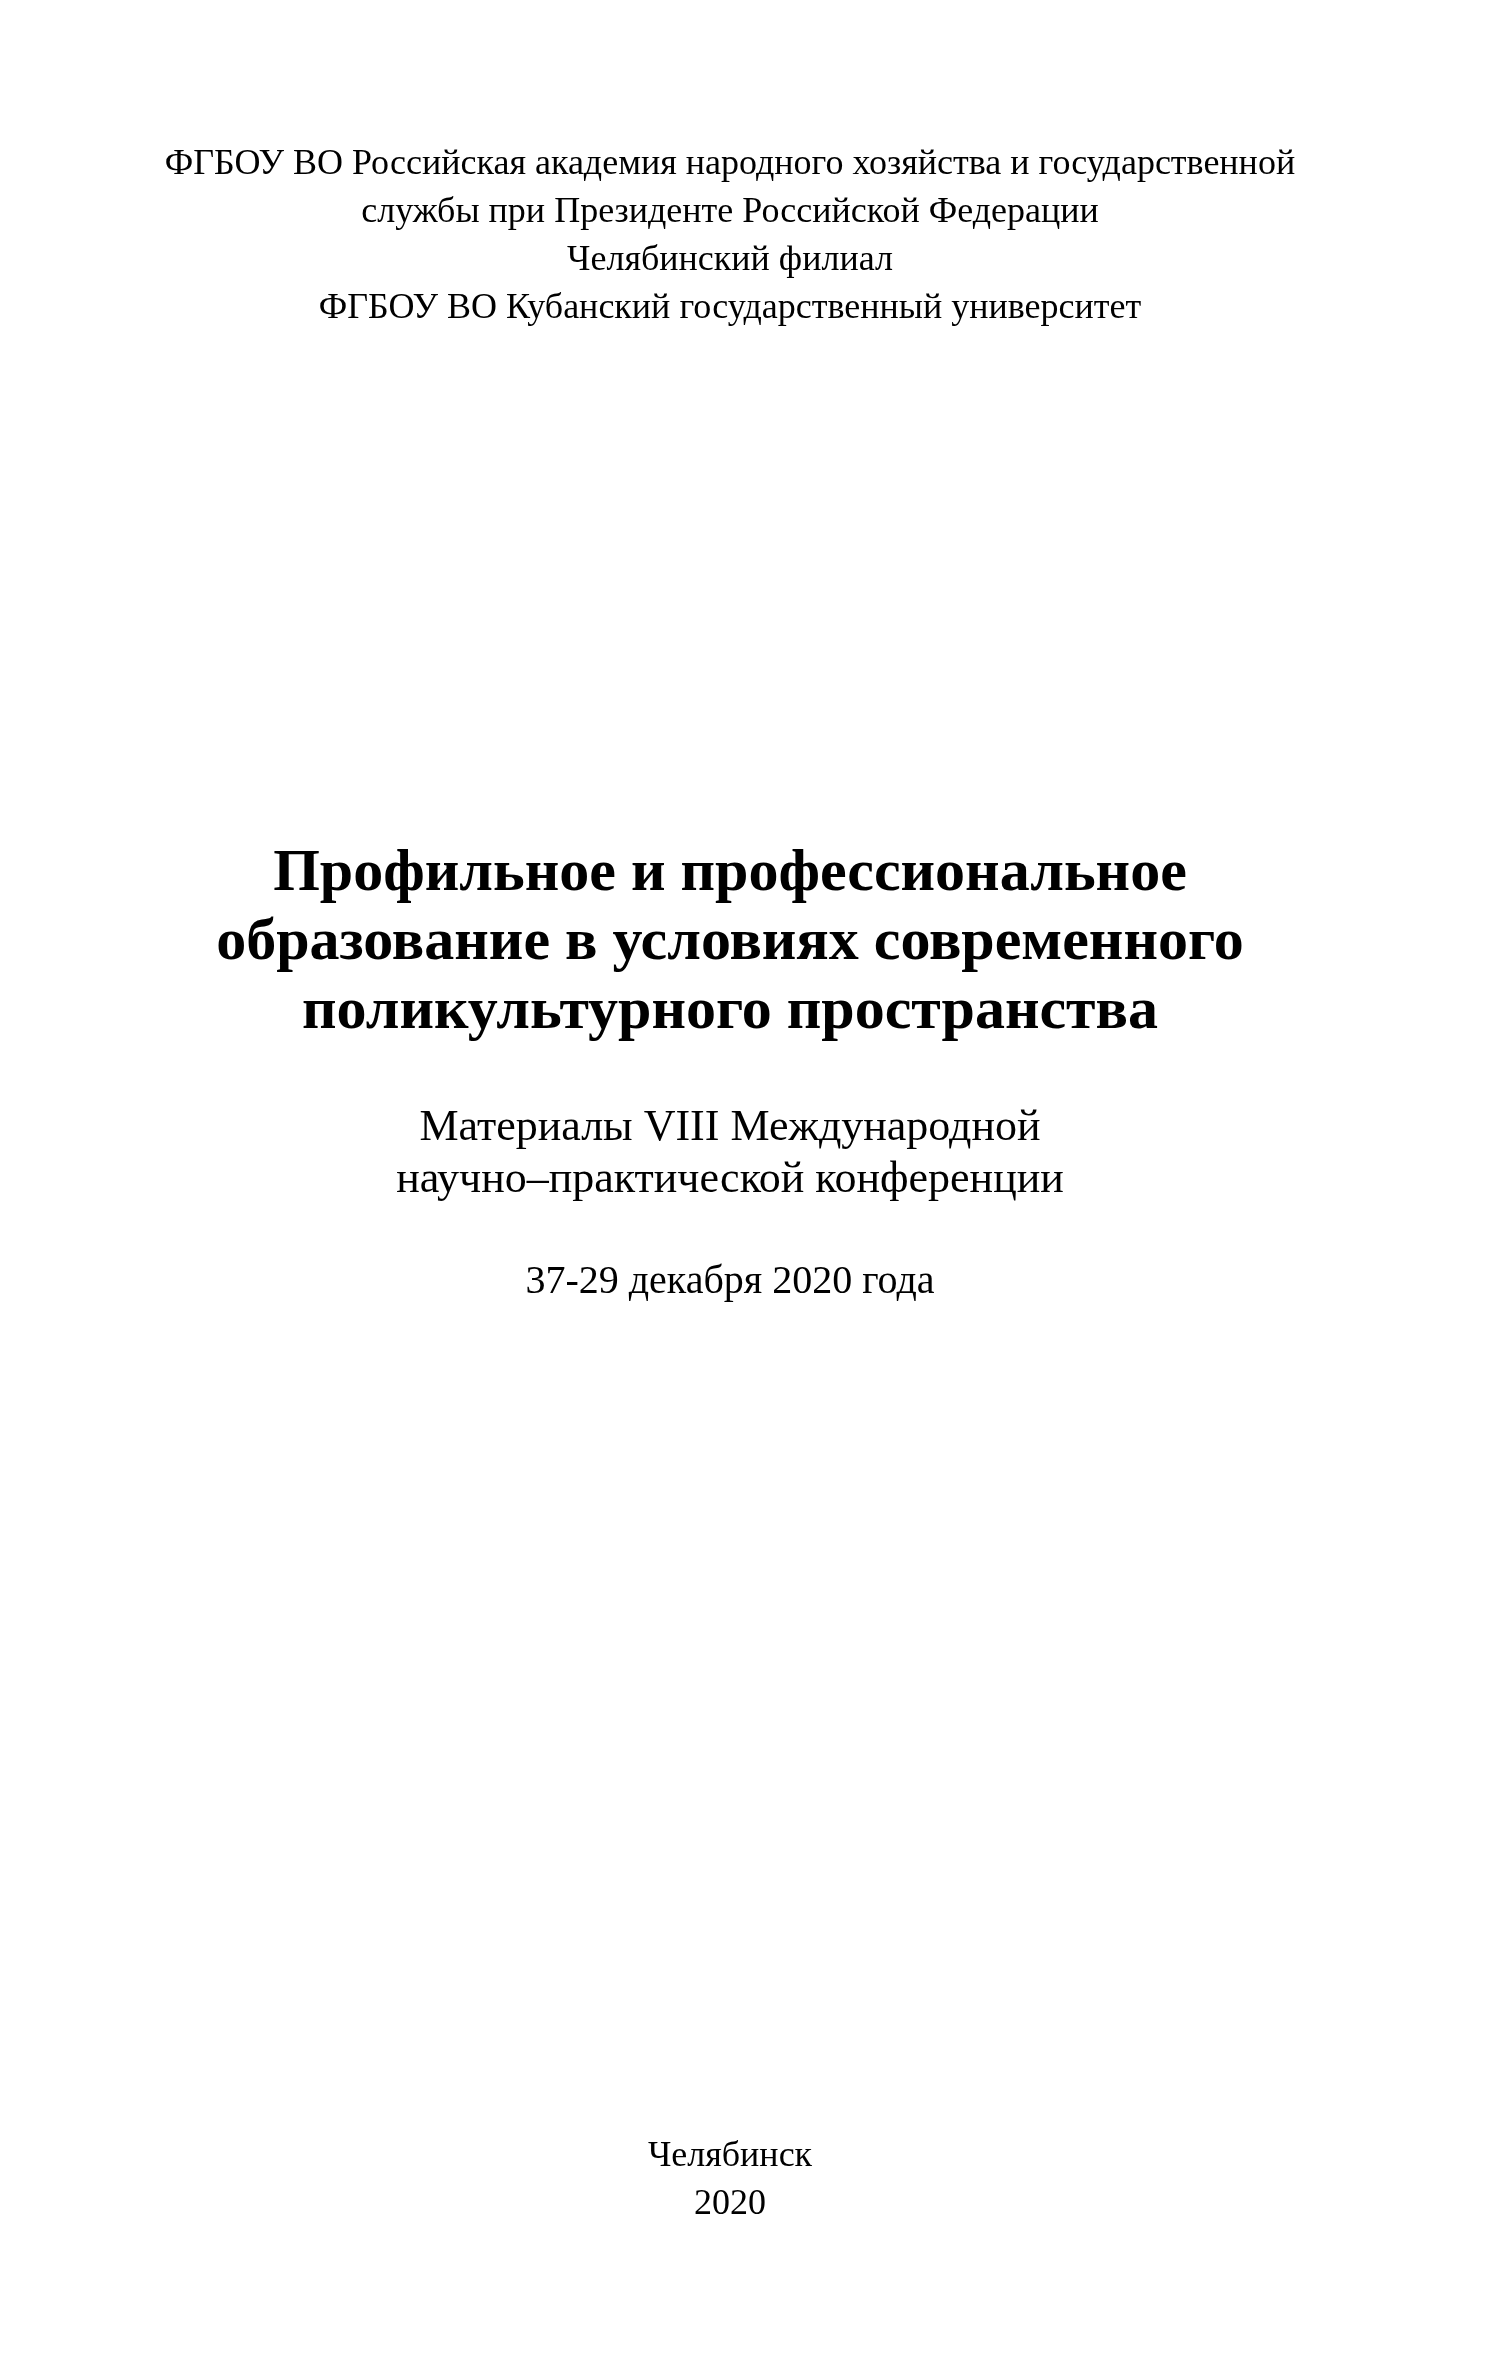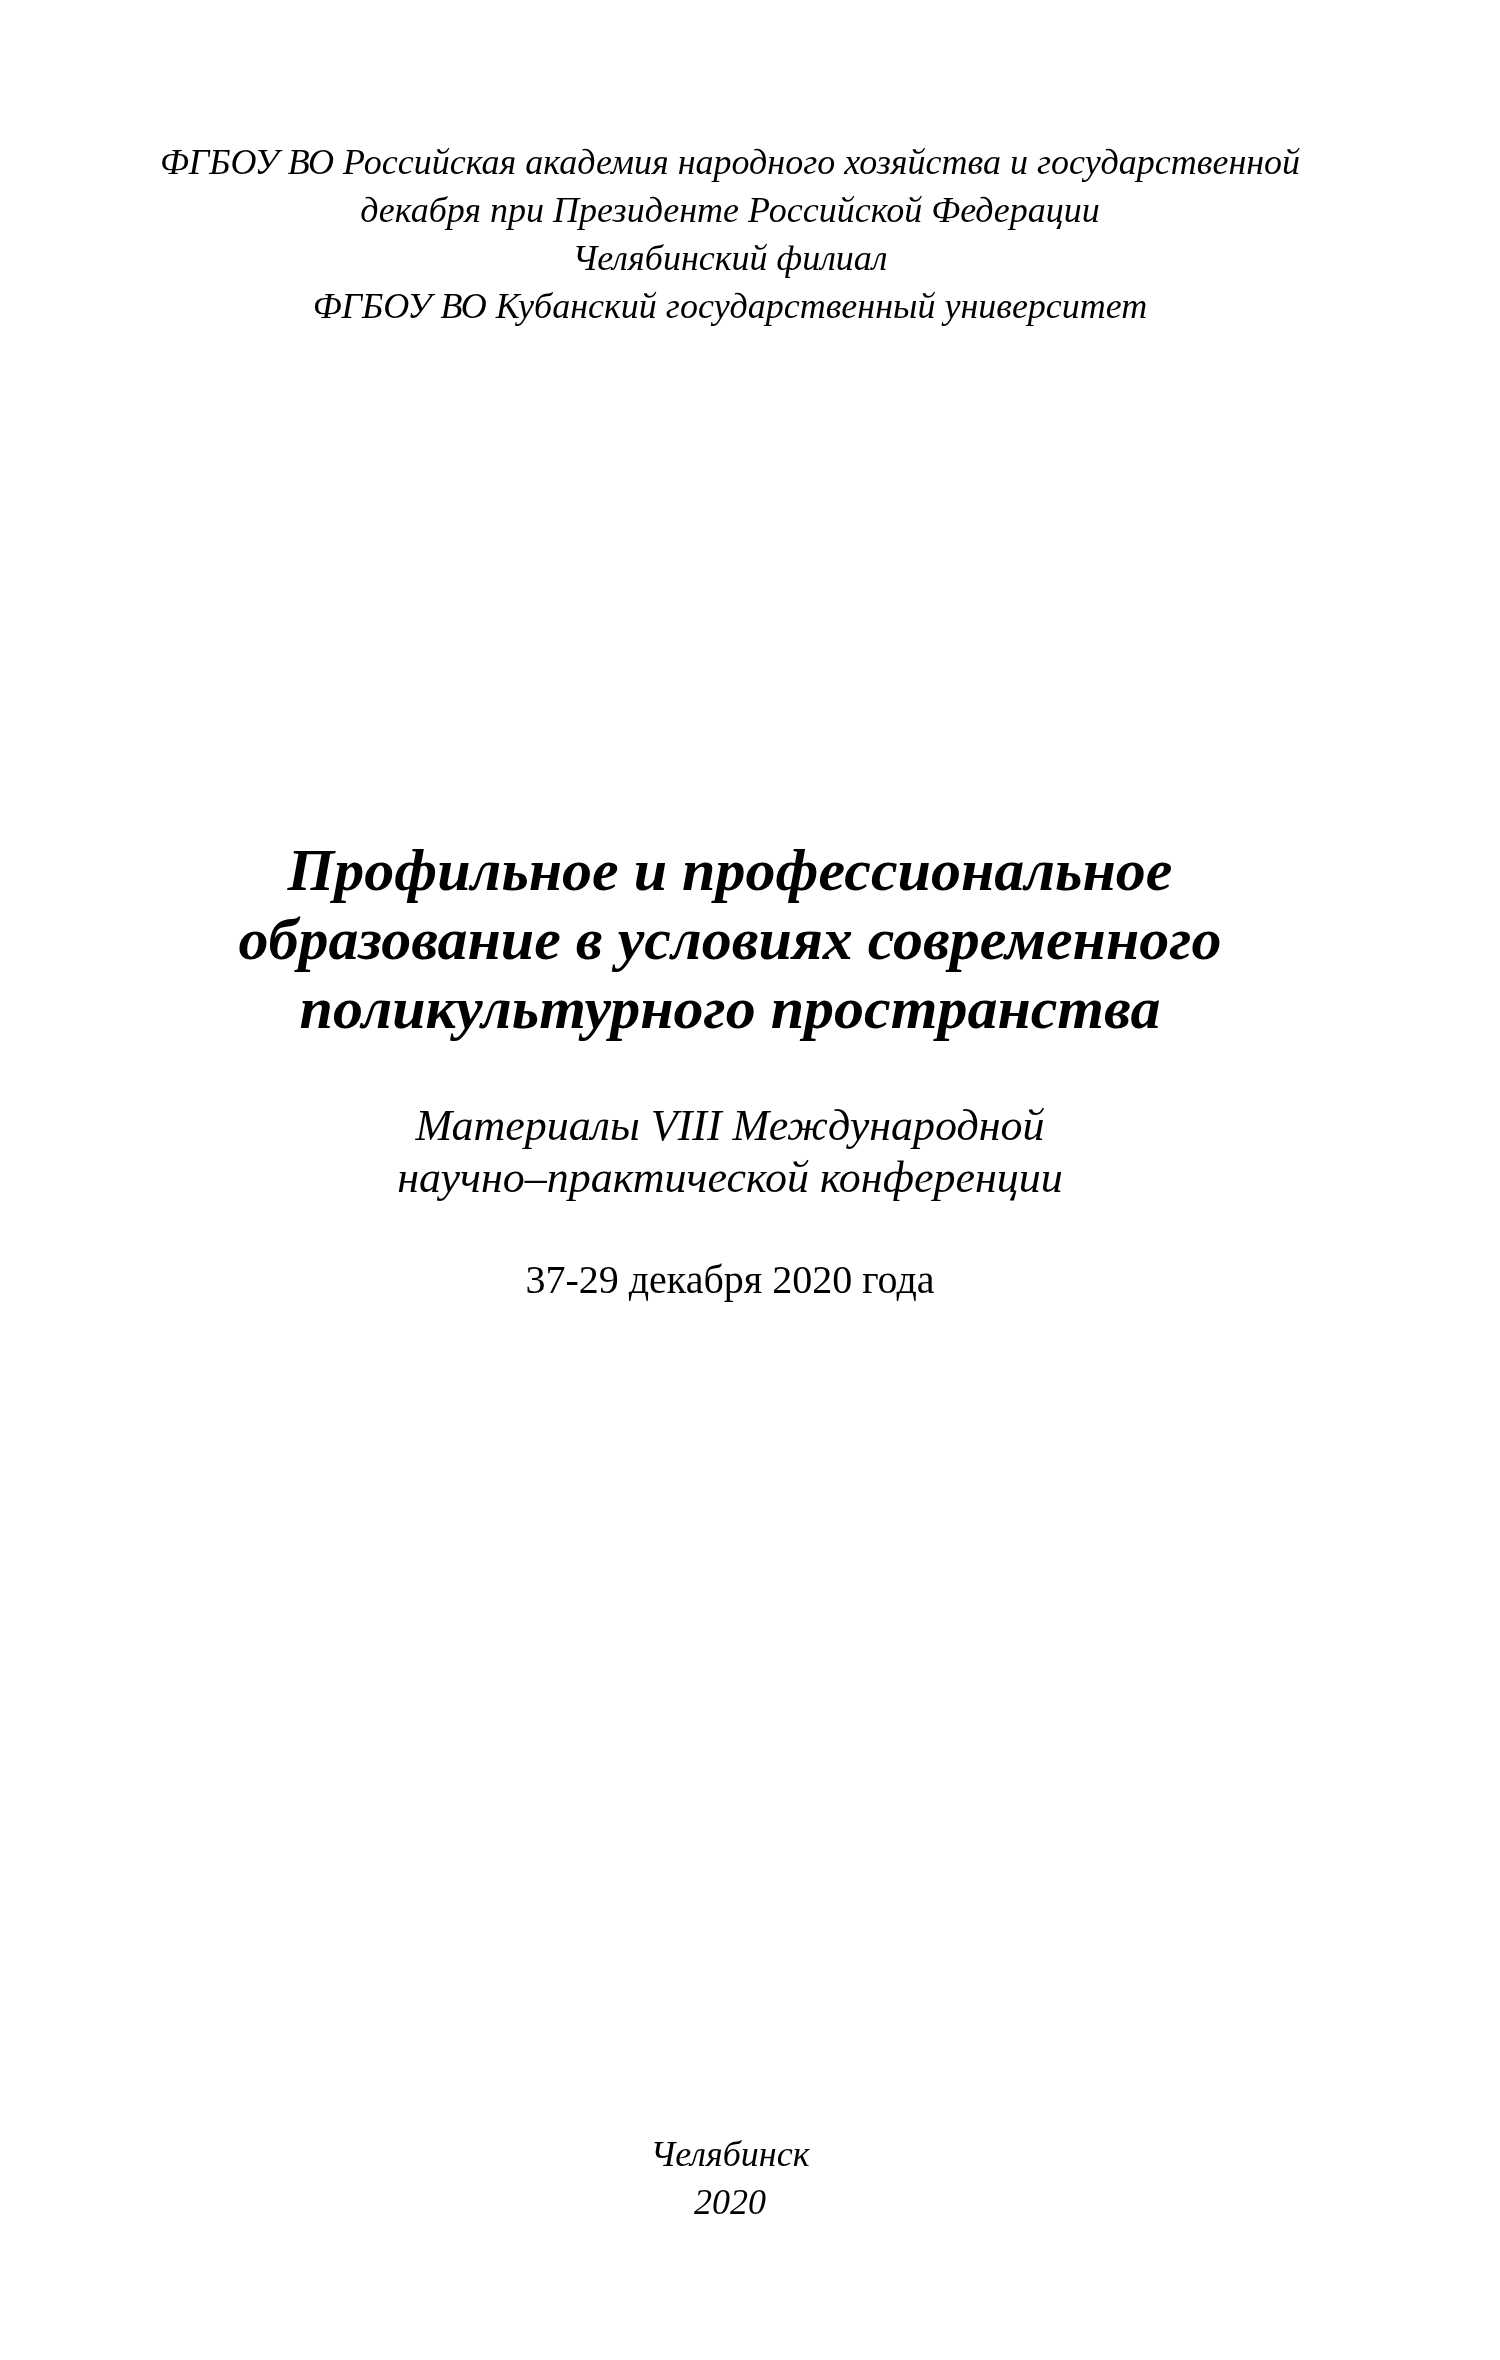--- a/index.html
+++ b/index.html
@@ -45,31 +45,30 @@
     line-height: 52px;
   }
   .imprint {
     top: 2130px;
     font-size: 36px;
     line-height: 48px;
   }
   .line {
     display: block;
     white-space: nowrap;
-    font-style: italic;
   }
 </style>
 </head>
 <body>
 
 <div class="page">
 
   <div class="text-col institution">
     <span class="line">ФГБОУ ВО Российская академия народного хозяйства и государственной</span>
-    <span class="line">декабря при Президенте Российской Федерации</span>
+    <span class="line">службы при Президенте Российской Федерации</span>
     <span class="line">Челябинский филиал</span>
     <span class="line">ФГБОУ ВО Кубанский государственный университет</span>
   </div>
 
   <div class="text-col book-title">
     <span class="line">Профильное и профессиональное</span>
     <span class="line">образование в условиях современного</span>
     <span class="line">поликультурного пространства</span>
   </div>
 

